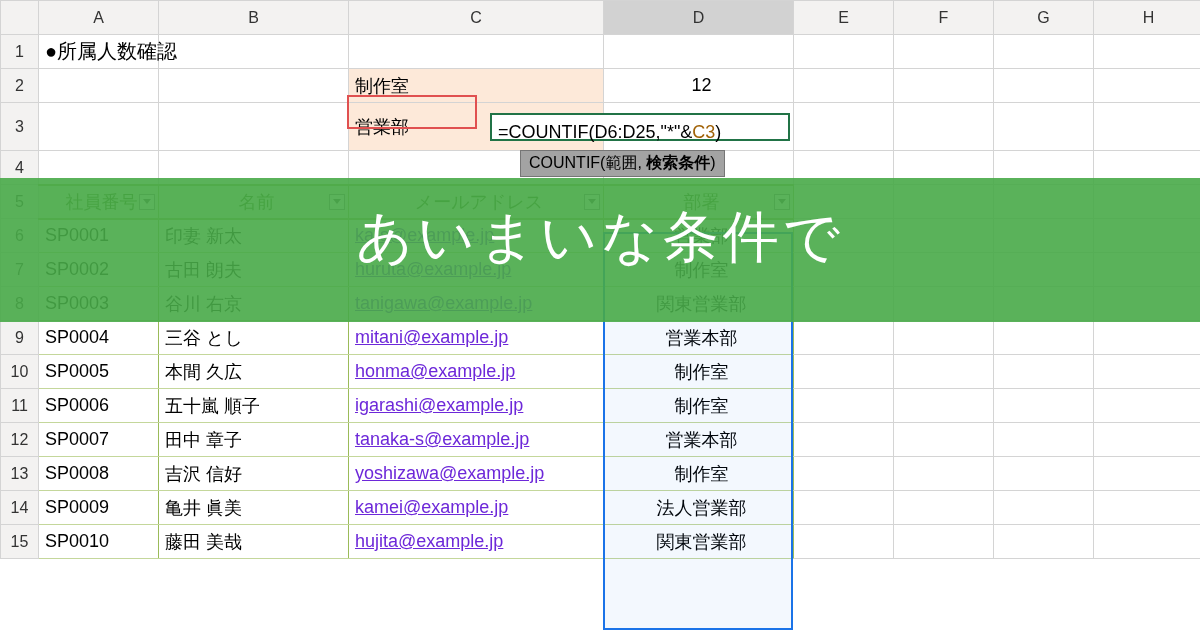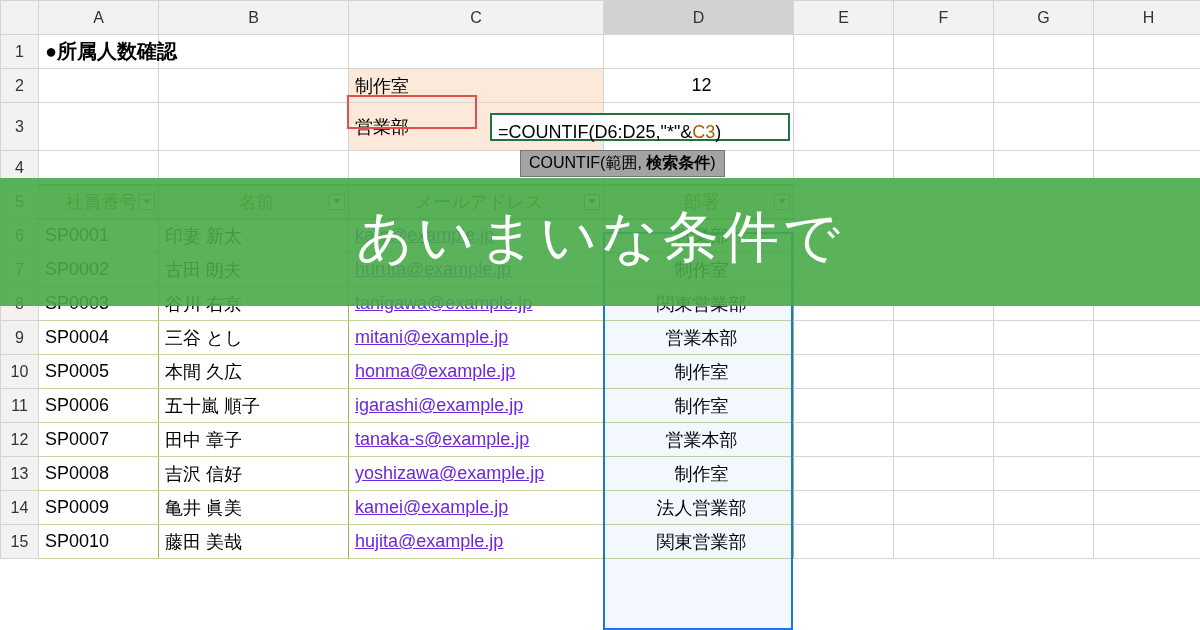--- a/index.html
+++ b/index.html
@@ -42,21 +42,21 @@
   }
   col.rowhdr { width: 38px; }
   col.cA { width: 120px; }
   col.cB { width: 190px; }
   col.cC { width: 255px; }
   col.cD { width: 190px; }
   col.cE { width: 100px; }
   col.cF { width: 100px; }
   col.cG { width: 100px; }
   col.cH { width: 110px; }
-  .title { font-weight: bold; font-size: 20px; text-align: right; }
+  .title { font-weight: normal; font-size: 20px; text-align: right; }
   .fill-orange { background: #fde9d9; }
   .tbl-header {
     background: #eaf1dd;
     text-align: center !important;
     color: #3a6b12;
     font-weight: bold;
     border-top: 2px solid #9bbb59 !important;
     border-bottom: 2px solid #9bbb59 !important;
     border-left: 1px solid #9bbb59 !important;
     border-right: 1px solid #9bbb59 !important;
@@ -121,21 +121,21 @@
     white-space:nowrap;
   }
   .overlay-banner {
     position:absolute;
     left:0; right:0;
     background: rgba(72,170,72,0.9);
     color:#fff;
     font-size:56px;
     line-height:1.4;
     text-align:center;
-    padding: 20px 0 30px;
+    padding: 20px 0 46px;
     z-index:20;
     font-family: "Yu Gothic UI","Meiryo",sans-serif;
     letter-spacing: 4px;
   }
 </style>
 </head>
 <body>
 
 <table class="sheet">
   <colgroup>

